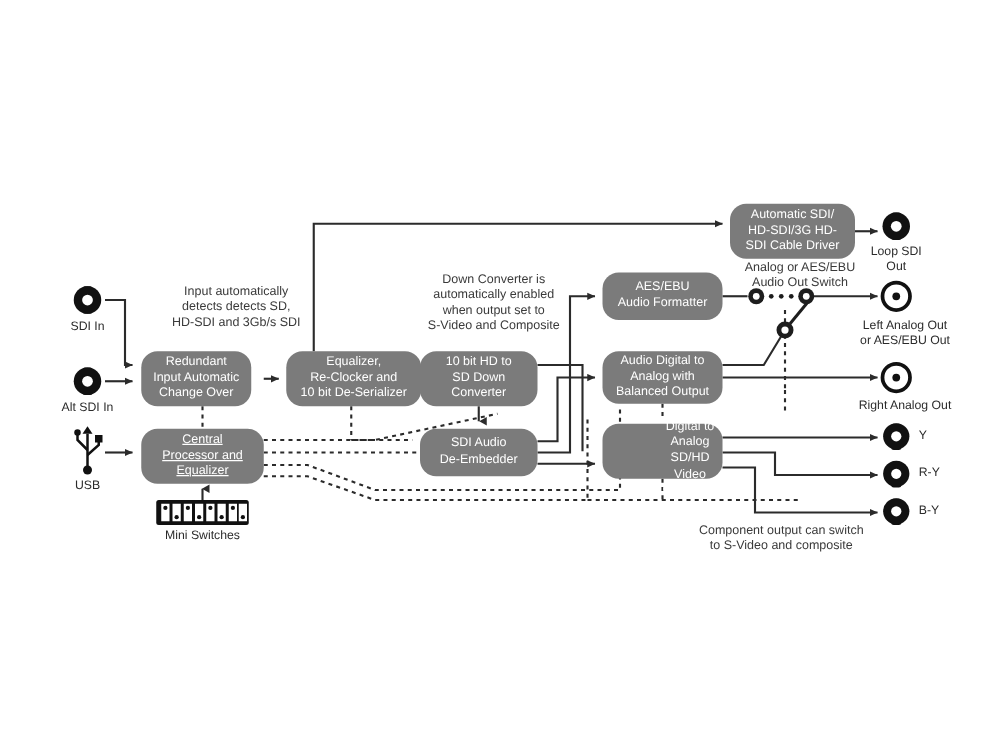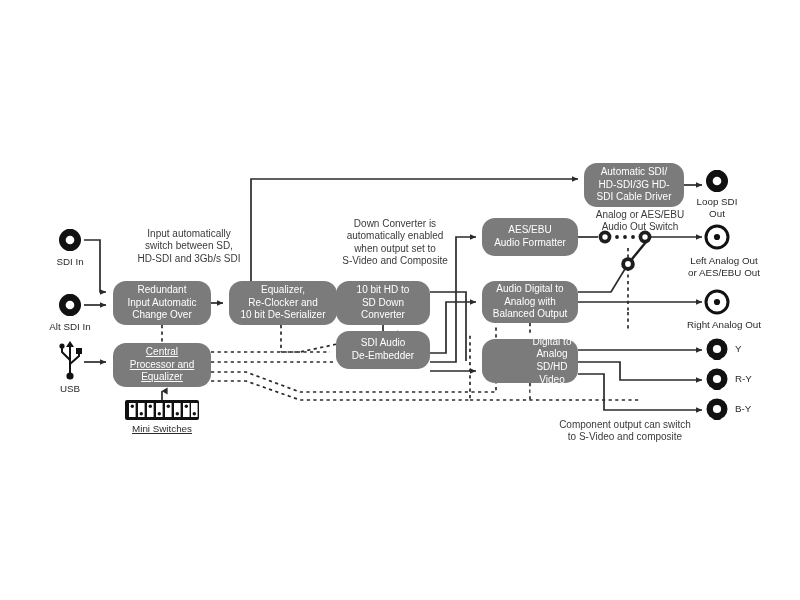--- a/index.html
+++ b/index.html
@@ -183,21 +183,21 @@
         <circle cx="150.3" cy="406.3" r="1.7"></circle>
         <circle cx="159.3" cy="413.7" r="1.7"></circle>
         <circle cx="168.3" cy="406.3" r="1.7"></circle>
         <circle cx="177.3" cy="413.7" r="1.7"></circle>
         <circle cx="186.3" cy="406.3" r="1.7"></circle>
         <circle cx="194.3" cy="413.7" r="1.7"></circle>
       </g>
     </g>
   </svg>
 
-  <div class="blk" style="left:113px;top:281px;width:98px;height:44px;">
+  <div class="blk" style="left:113px;top:281px;width:88px;height:44px;">
     <span>
       <span>Redundant</span><br>
       <span>Input Automatic</span><br>
       <span>Change Over</span>
     </span>
   </div>
 
   <div class="blk" style="left:113px;top:343px;width:98px;height:44px;text-decoration:underline;">
     <span>
       <span>Central</span><br>
@@ -215,21 +215,21 @@
   </div>
 
   <div class="blk" style="left:336px;top:281px;width:94px;height:44px;">
     <span>
       <span>10 bit HD to</span><br>
       <span>SD Down</span><br>
       <span>Converter</span>
     </span>
   </div>
 
-  <div class="blk" style="left:336px;top:331px;width:94px;height:38px;">
+  <div class="blk" style="left:336px;top:343px;width:94px;height:38px;">
     <span>
       <span>SDI Audio</span><br>
       <span>De-Embedder</span>
     </span>
   </div>
 
   <div class="blk" style="left:584px;top:163px;width:100px;height:44px;">
     <span>
       <span>Automatic SDI/</span><br>
       <span>HD-SDI/3G HD-</span><br>
@@ -255,21 +255,21 @@
   <div class="blk" style="left:482px;top:339px;width:96px;height:44px;padding-left:48px;">
     <span>
       <span>12 Bit Digital to</span><br>
       <span>Analog SD/HD</span><br>
       <span>Video Converter</span>
     </span>
   </div>
 
   <div class="note" style="left:113px;top:228px;width:152px;">
     <span>Input automatically</span><br>
-    <span>switch between SD,</span><br>
+    <span>detects detects SD,</span><br>
     <span>HD-SDI and 3Gb/s SDI</span>
   </div>
 
   <div class="note" style="left:327px;top:218px;width:136px;">
     <span>Down Converter is</span><br>
     <span>automatically enabled</span><br>
     <span>when output set to</span><br>
     <span>S-Video and Composite</span>
   </div>
 
@@ -286,21 +286,21 @@
   <div class="port-lbl" style="left:36px;top:256px;width:68px;">
     <span>SDI In</span>
   </div>
   <div class="port-lbl" style="left:30px;top:321px;width:80px;">
     <span>Alt SDI In</span>
   </div>
   <div class="port-lbl" style="left:40px;top:383px;width:60px;">
     <span>USB</span>
   </div>
 
-  <div class="port-lbl" style="left:112px;top:423px;width:100px;text-decoration:underline;">
+  <div class="port-lbl" style="left:112px;top:423px;width:100px;">
     <span>Mini Switches</span>
   </div>
 
   <div class="port-lbl" style="left:684px;top:196px;width:66px;">
     <span>Loop SDI</span><br>
     <span>Out</span>
   </div>
   <div class="port-lbl" style="left:662px;top:255px;width:124px;">
     <span>Left Analog Out</span><br>
     <span>or AES/EBU Out</span>

